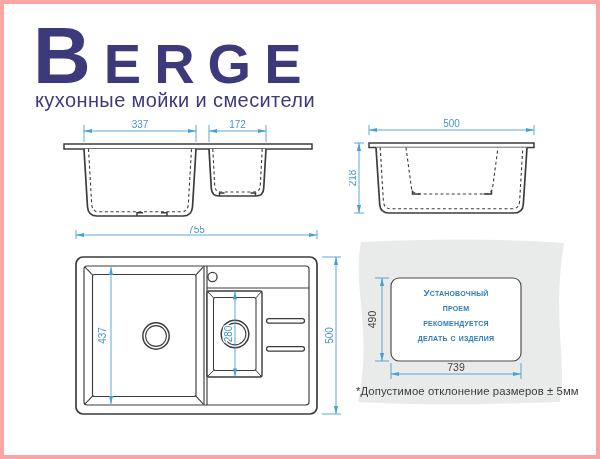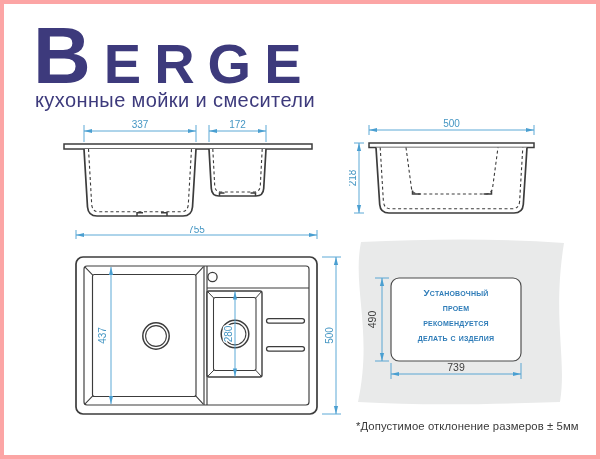--- a/index.html
+++ b/index.html
@@ -17,21 +17,21 @@
   .tagline {
     position:absolute; left:31px; top:85px;
     font-size:20px; letter-spacing:0.4px; color:#3d3a7c; white-space:nowrap;text-align:right;
   }
   .size-label {
     position:absolute; left:340px; top:63px;
     font-family:"Liberation Serif", serif; font-variant:small-caps;
     font-size:19px; letter-spacing:0.6px; color:#474747; white-space:nowrap;
   }
   .footnote {
-    position:absolute; left:352px; top:416px;
+    position:absolute; left:352px; top:381px;
     font-size:11.3px; color:#3a3a3a; letter-spacing:0.1px; white-space:nowrap;
   }
   svg { position:absolute; }
   svg text { font-family:"Liberation Sans", sans-serif; }
   .dim-t   { font-size:10px; fill:#4596c3; }
   .dim-dk  { font-size:10.5px; fill:#3e3e3e; }
   .note-t  { font-size:9.8px; font-weight:bold; font-variant:small-caps;
              letter-spacing:0.2px; fill:#2e7cb8; }
   .ln  { stroke:#4a9fd1; stroke-width:0.9; }
   .ar  { fill:#4a9fd1; }

